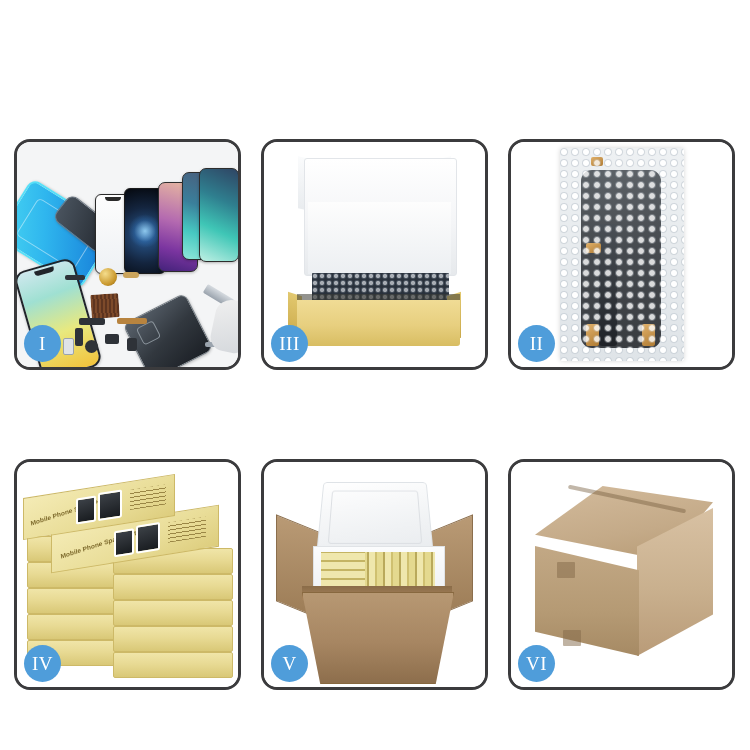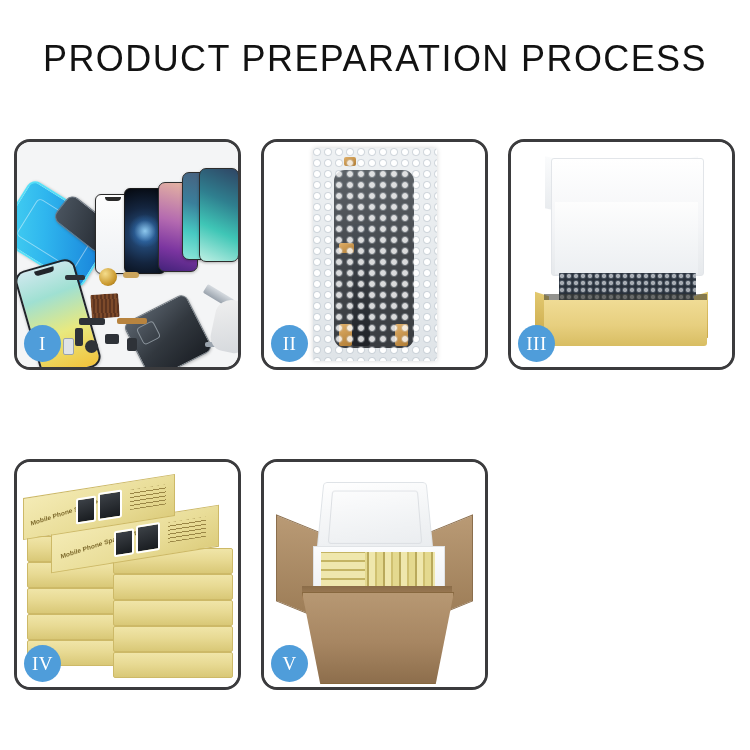--- a/index.html
+++ b/index.html
@@ -390,21 +390,20 @@
   .c6-tab {
     position: absolute;
     background: rgba(130,104,72,.5);
     border-radius: 1px;
   }
 </style>
 </head>
 <body>
 
 <div class="header">
-  <div class="title">PRODUCT PREPARATION PROCESS</div>
 </div>
 
 <div class="grid">
 
   <div class="card">
     <div class="photo p1">
       <div class="ph ph-blue1"></div>
       <div class="ph ph-dark-sm"></div>
       <div class="ph ph-glass"></div>
       <div class="ph ph-dark-main"></div>
@@ -425,47 +424,47 @@
       <div class="sp" style="left:46px;top:196px;width:9px;height:15px;background:#dfe3e7;border:1px solid #9aa3ad;"></div>
       <div class="sp" style="left:110px;top:196px;width:10px;height:13px;"></div>
       <div class="sp" style="left:188px;top:200px;width:12px;height:5px;background:#9aa3ad;"></div>
       <div class="tweezer"></div>
       <div class="hand"></div>
     </div>
     <div class="badge">I</div>
   </div>
 
   <div class="card">
+    <div class="photo p3">
+      <div class="b3-lidflapL"></div>
+      <div class="b3-lidflapR"></div>
+      <div class="b3-lid"></div>
+      <div class="b3-foam"></div>
+      <div class="b3-bub"></div>
+      <div class="b3-bodyL"></div>
+      <div class="b3-bodyR"></div>
+      <div class="b3-inner"></div>
+      <div class="b3-body"></div>
+    </div>
+    <div class="badge">III</div>
+  </div>
+
+  <div class="card">
     <div class="photo p2">
       <div class="bw">
         <div class="bw-screen"></div>
         <div class="bw-flex"></div>
         <div class="tape" style="left:31px;top:9px;width:12px;height:9px;"></div>
         <div class="tape" style="left:26px;top:95px;width:15px;height:10px;"></div>
         <div class="tape" style="left:26px;top:176px;width:13px;height:22px;"></div>
         <div class="tape" style="left:82px;top:176px;width:13px;height:22px;"></div>
         <div class="bw-over"></div>
       </div>
     </div>
     <div class="badge">II</div>
-  </div>
-
-  <div class="card">
-    <div class="photo p3">
-      <div class="b3-lidflapL"></div>
-      <div class="b3-lidflapR"></div>
-      <div class="b3-lid"></div>
-      <div class="b3-foam"></div>
-      <div class="b3-bub"></div>
-      <div class="b3-bodyL"></div>
-      <div class="b3-bodyR"></div>
-      <div class="b3-inner"></div>
-      <div class="b3-body"></div>
-    </div>
-    <div class="badge">III</div>
   </div>
 
   <div class="card">
     <div class="photo p4">
       <div class="stack">
 
         <div class="sbox" style="left:10px;top:178px;width:88px;height:24px;"></div>
         <div class="sbox" style="left:10px;top:152px;width:88px;height:24px;"></div>
         <div class="sbox" style="left:10px;top:126px;width:88px;height:24px;"></div>
         <div class="sbox" style="left:10px;top:100px;width:88px;height:24px;"></div>
@@ -504,14 +503,25 @@
       <div class="c5-inner">
         <div class="c5-rows"></div>
         <div class="c5-rows2"></div>
       </div>
       <div class="c5-rim"></div>
       <div class="c5-body"></div>
     </div>
     <div class="badge">V</div>
   </div>
 
+  <div class="card">
+    <div class="photo p6">
+      <div class="c6-top"></div>
+      <div class="c6-side"></div>
+      <div class="c6-front"></div>
+      <div class="c6-seam"></div>
+      <div class="c6-tab" style="left:46px;top:100px;width:18px;height:16px;"></div>
+      <div class="c6-tab" style="left:52px;top:168px;width:18px;height:16px;"></div>
+    </div>
+    <div class="badge">VI</div>
+  </div>
 
 </div>
 
 </body></html>

